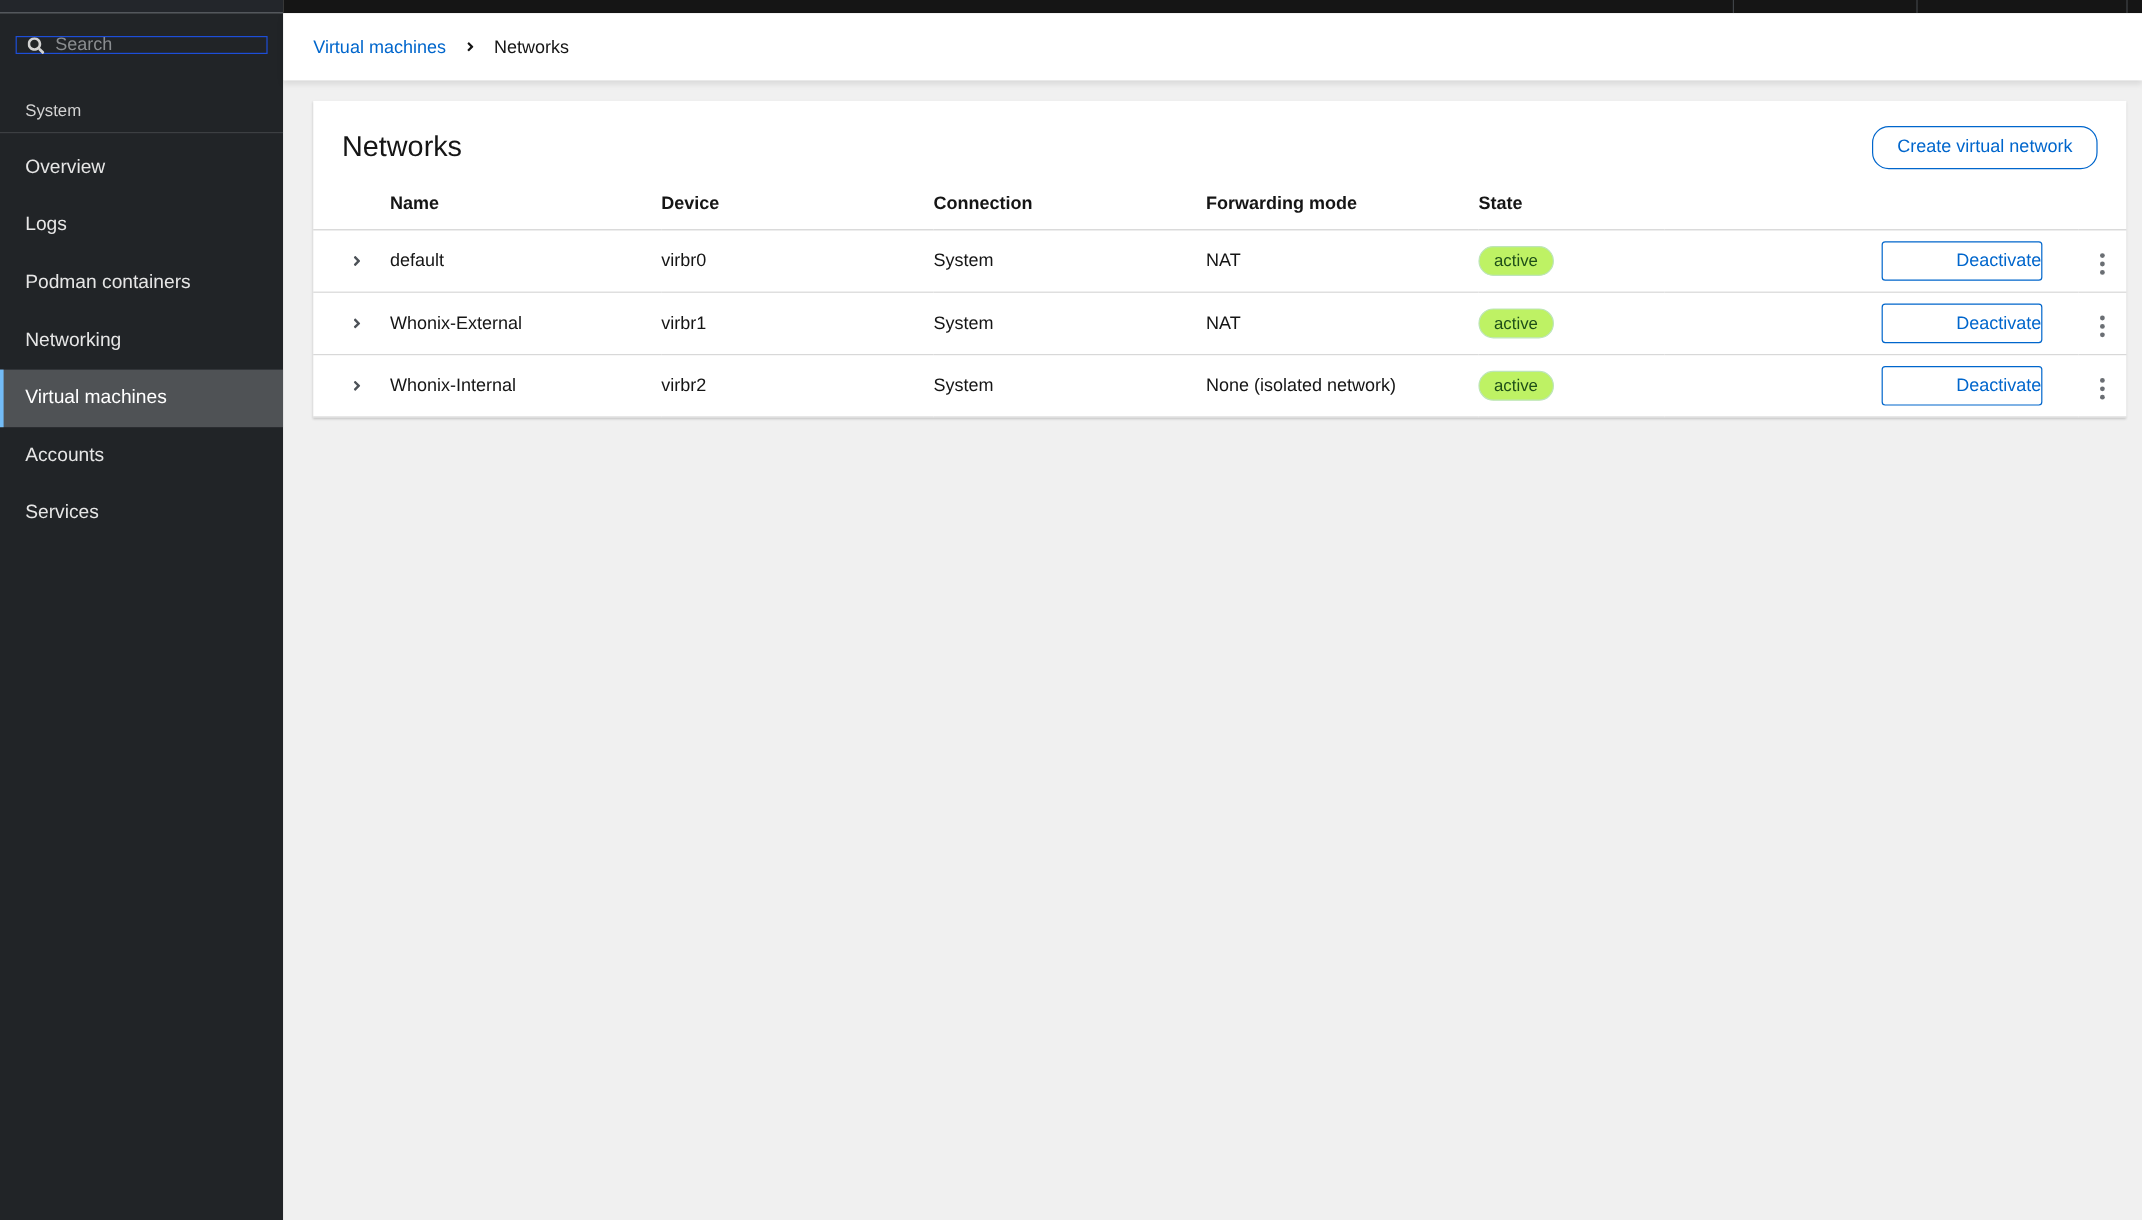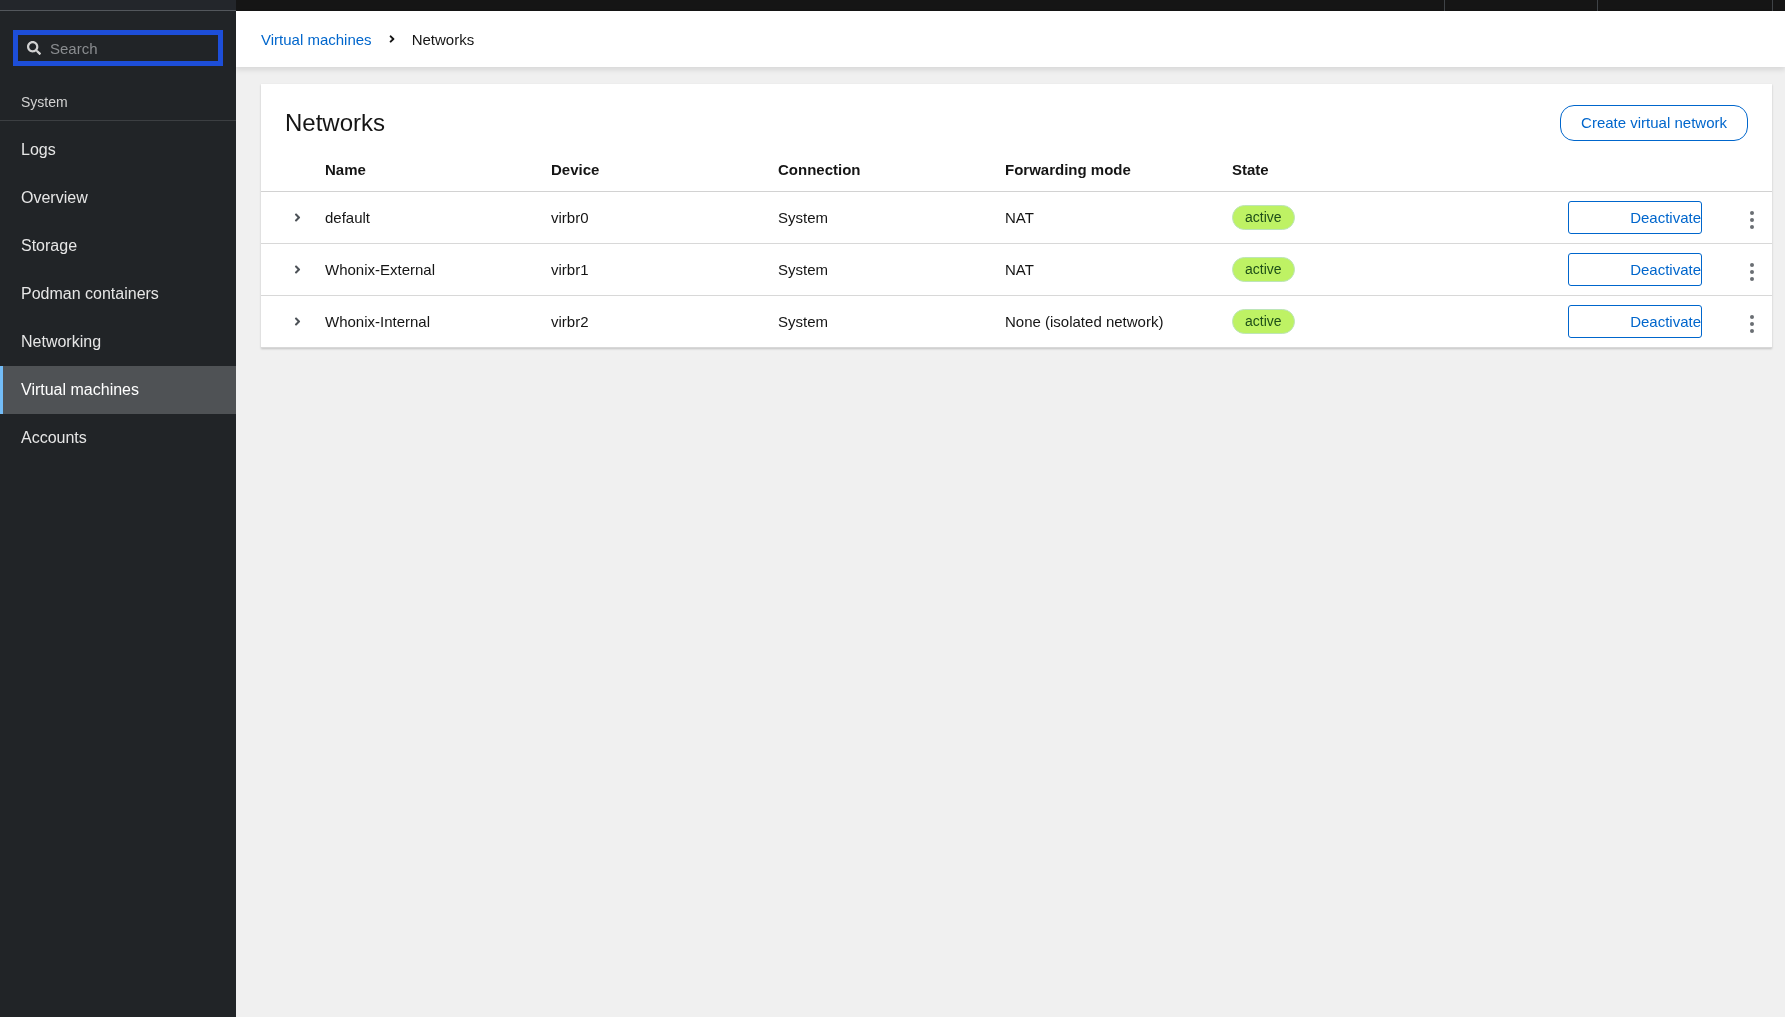--- a/index.html
+++ b/index.html
@@ -16,22 +16,22 @@
   .mh-right { position: relative; flex: 1; height: 11px; background: #151515; }
   .mh-divider { position: absolute; top: 0; bottom: 0; width: 1px; background: #3f4347; }
   .mh-d1 { left: 1208px; } .mh-d2 { left: 1361px; } .mh-d3 { left: 1536px; }
 
   
   .sidebar {
     position: absolute; top: 11px; left: 0; width: 236px; height: 1006px;
     background: #212427;
   }
   .search-box {
-    margin: 19px 13px 1px 13px; height: 36px;
-    border: 5px solid #1d4ed8; display: flex; align-items: center;
+    margin: 19px 13px 12px 13px; height: 15px;
+    border: 1px solid #1d4ed8; display: flex; align-items: center;
     padding: 0 9px; gap: 9px; background: transparent;
   }
   .search-box input {
     flex: 1; background: transparent; border: none; outline: none;
     font-family: inherit; font-size: 15px; color: #e8e8e8; min-width: 0;
   }
   .search-box input::placeholder { color: #8a8d90; opacity: 1; }
   .nav-section-title {
     padding: 27px 0 10px 21px; font-size: 14px; color: #d2d2d2;
     border-bottom: 1px solid #3c3f42;
@@ -124,27 +124,27 @@
     <span style="display:inline-flex;">
       <svg width="14" height="14" viewBox="0 0 512 512">
           <path fill="#d2d2d2" d="M505 442.7L405.3 343c-4.5-4.5-10.6-7-17-7H372c27.6-35.3 44-79.7 44-128C416 93.1 322.9 0 208 0S0 93.1 0 208s93.1 208 208 208c48.3 0 92.7-16.4 128-44v16.3c0 6.4 2.5 12.5 7 17l99.7 99.7c9.4 9.4 24.6 9.4 33.9 0l28.3-28.3c9.4-9.4 9.4-24.6.1-34zM208 336c-70.7 0-128-57.2-128-128 0-70.7 57.2-128 128-128 70.7 0 128 57.2 128 128 0 70.7-57.2 128-128 128z"></path>
         </svg>
     </span>
     <input type="text" placeholder="Search" style="">
   </div>
 
   <div class="nav-section-title">System</div>
   <ul class="nav-items">
+    <li class="nav-item">Overview</li>
     <li class="nav-item">Logs</li>
-    <li class="nav-item">Overview</li>
-    <li class="nav-item">Storage</li>
     <li class="nav-item">Podman containers</li>
     <li class="nav-item">Networking</li>
     <li class="nav-item current">Virtual machines</li>
     <li class="nav-item">Accounts</li>
+    <li class="nav-item">Services</li>
   </ul>
 
 </nav>
 
 <div class="main">
   <div class="breadcrumb-bar">
     <a class="breadcrumb-link">Virtual machines</a>
     <span class="breadcrumb-sep">
       <svg width="10" height="12" viewBox="0 0 256 512">
           <path fill="#151515" d="M224.3 273l-136 136c-9.4 9.4-24.6 9.4-33.9 0l-22.6-22.6c-9.4-9.4-9.4-24.6 0-33.9l96.4-96.4-96.4-96.4c-9.4-9.4-9.4-24.6 0-33.9L54.3 103c9.4-9.4 24.6-9.4 33.9 0l136 136c9.5 9.4 9.5 24.6.1 34z"></path>

